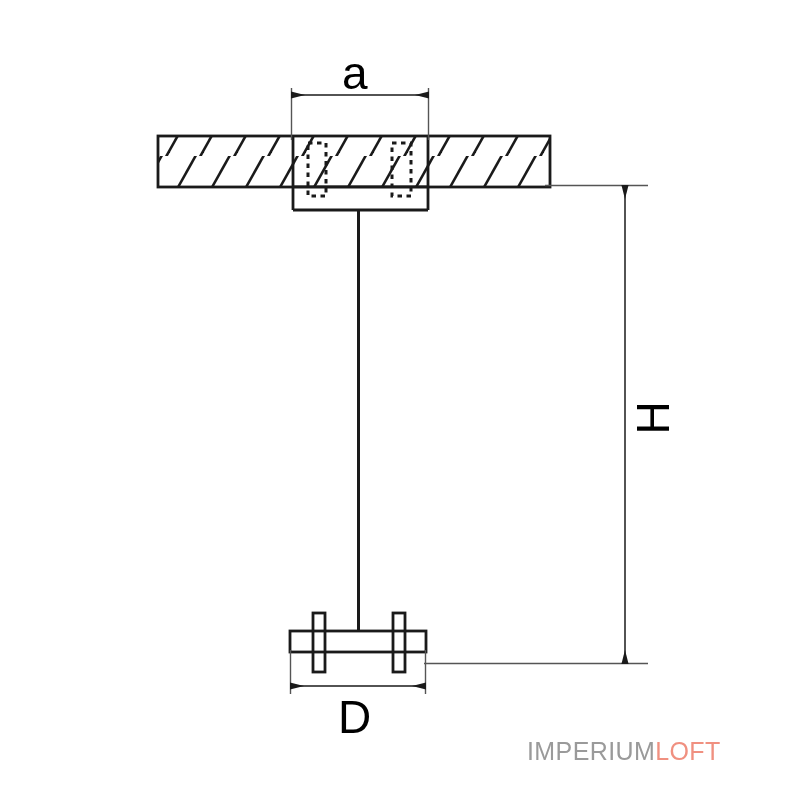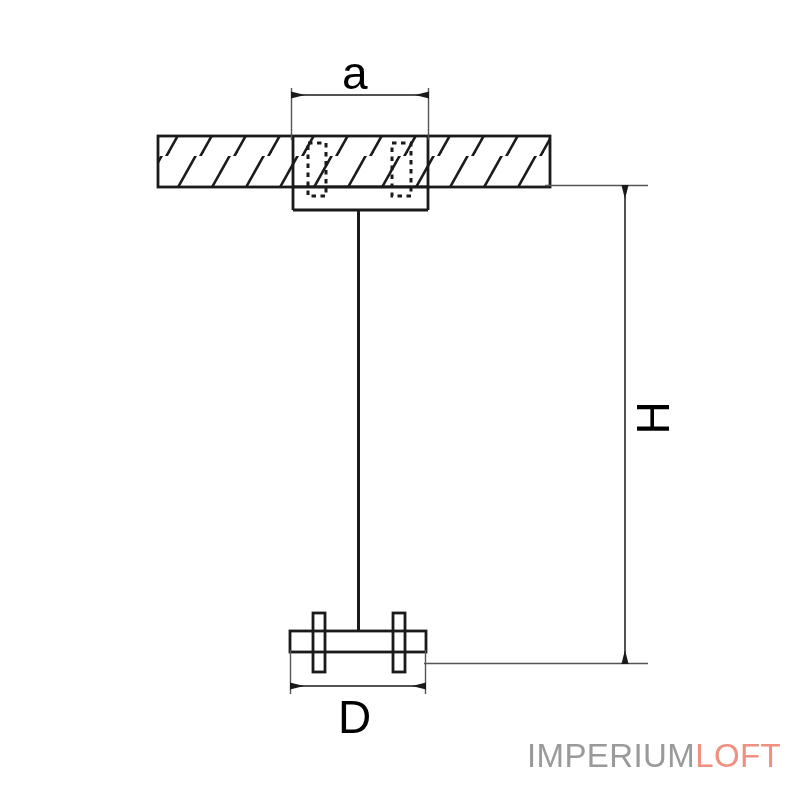--- a/index.html
+++ b/index.html
@@ -21,21 +21,21 @@
     position: absolute;
     left: 0;
     top: 0;
     width: 800px;
     height: 800px;
   }
   .watermark {
     position: absolute;
     left: 527px;
     top: 737px;
-    font-size: 33px;
+    font-size: 25px;
     letter-spacing: 0.4px;
     font-weight: 400;
     white-space: nowrap;
     font-family: "Liberation Sans", sans-serif;
   }
   .wm-imperium { color: #9a9a9a; }
   .wm-loft { color: #f09080; }
   .dim-label {
     position: absolute;
     font-family: "Liberation Sans", sans-serif;

